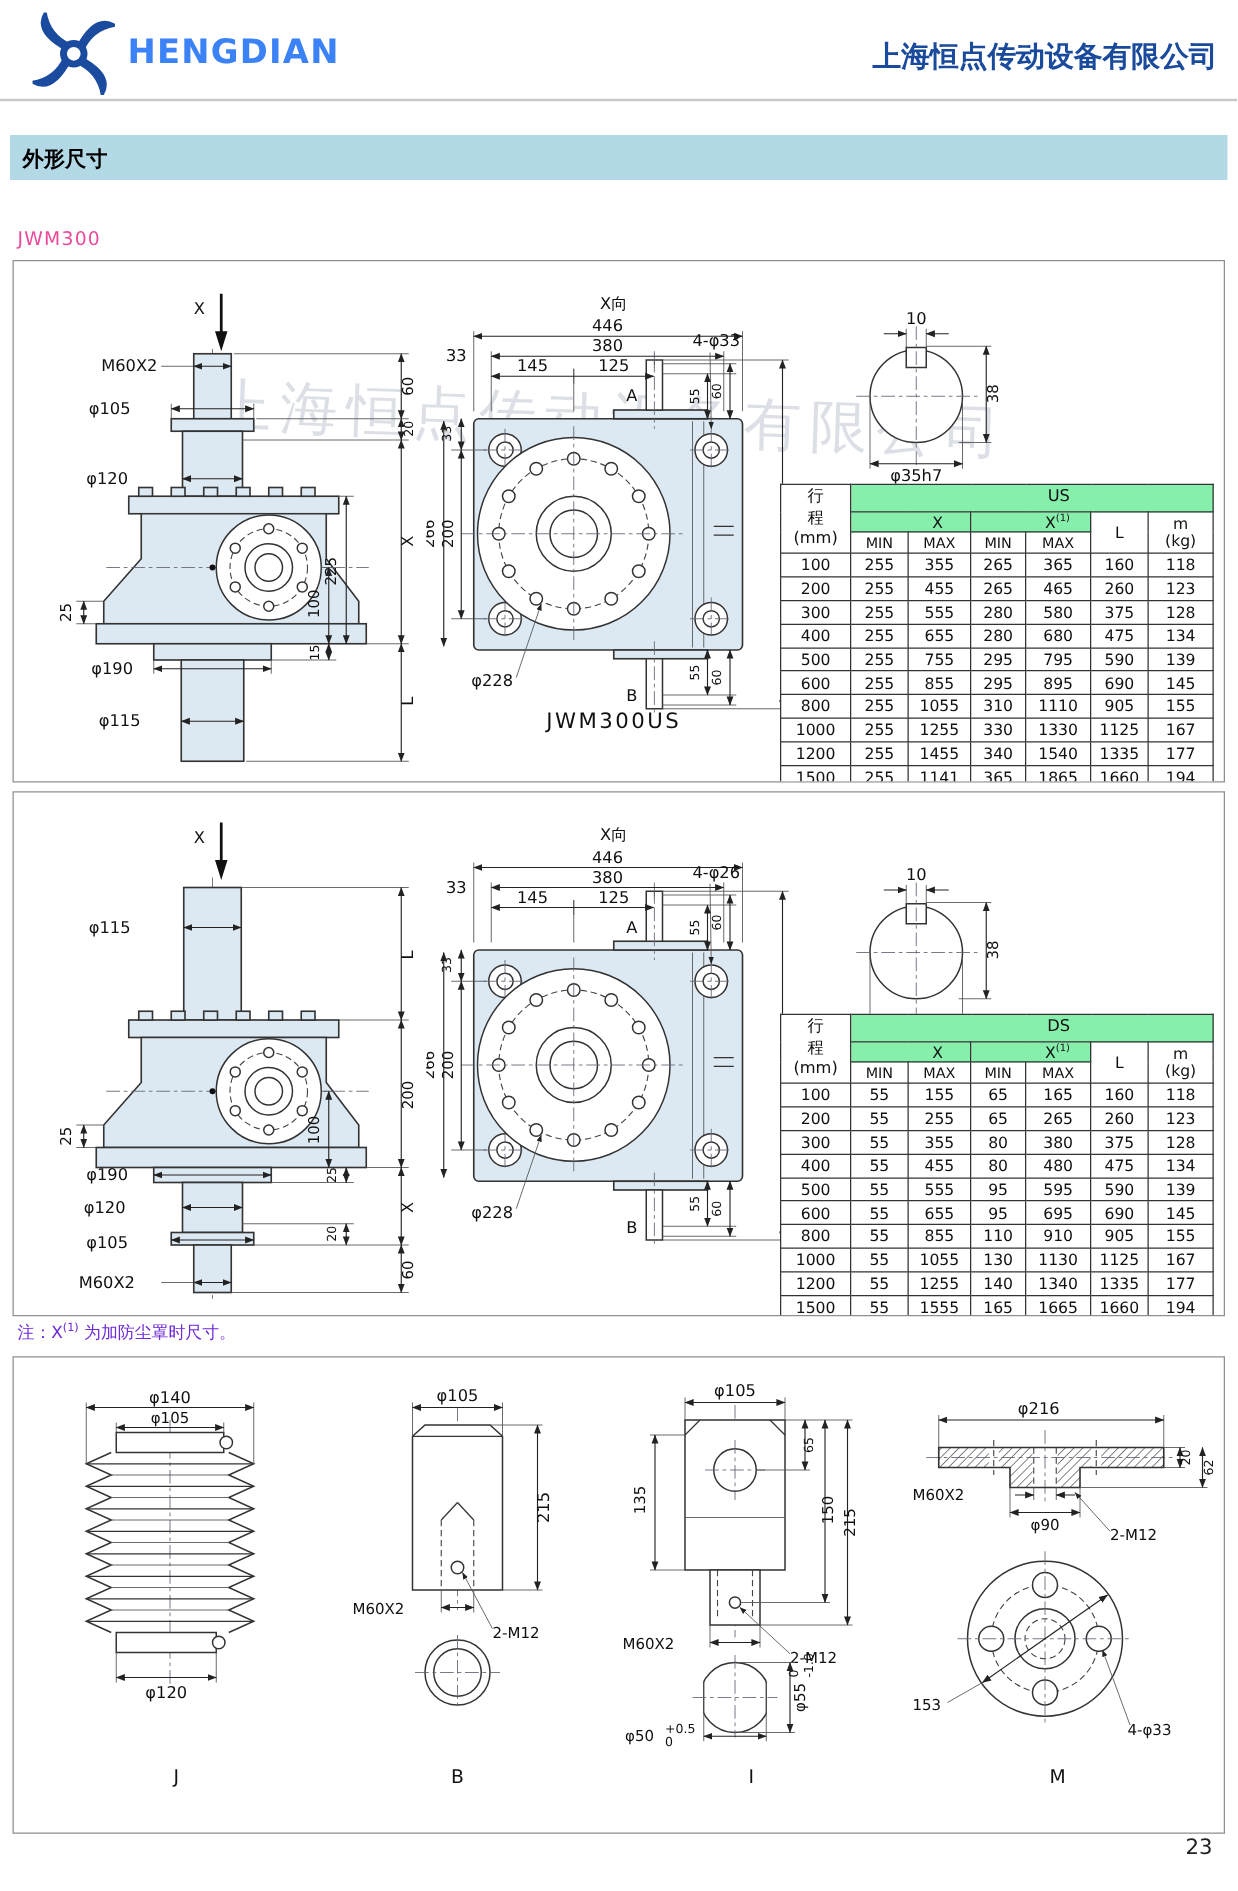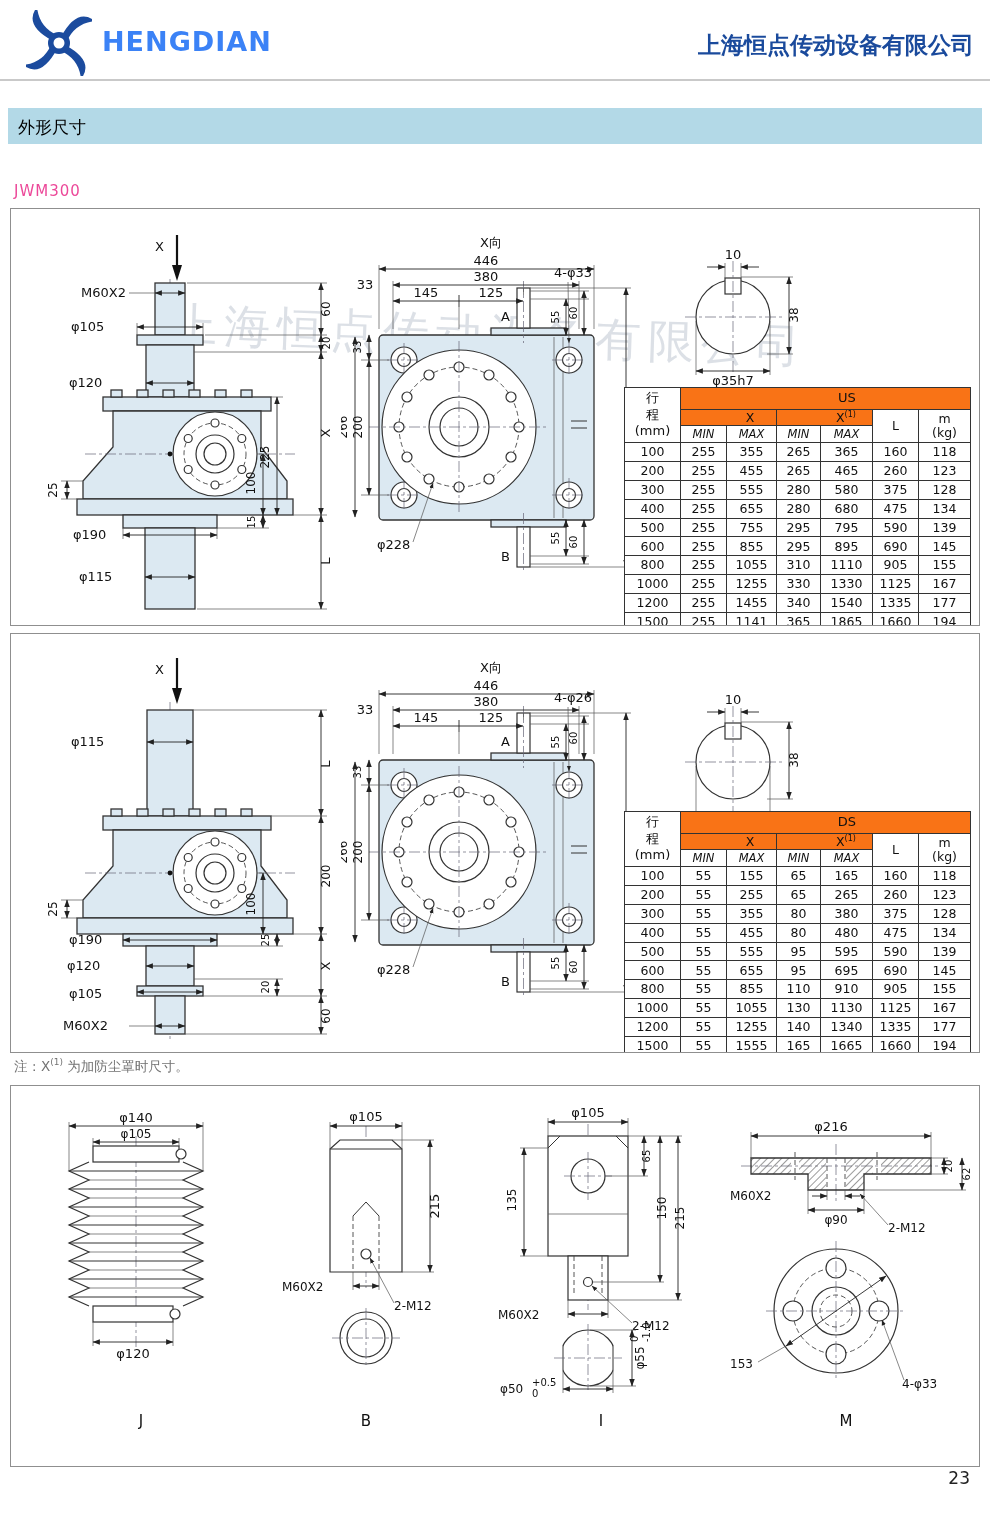--- a/index.html
+++ b/index.html
@@ -2,40 +2,40 @@
 <html><head>
 <meta charset="utf-8">
 <style>
   html,body{margin:0;padding:0;background:#fff;}
   #page{position:relative;width:990px;height:1513px;background:#fff;font-family:"DejaVu Sans",sans-serif;overflow:hidden;}
   
   .brand-text{position:absolute;left:102px;top:26px;font-size:27px;font-weight:700;letter-spacing:1px;color:#3b82f6;}
   .company{position:absolute;right:16px;top:30px;font-size:23px;font-weight:700;color:#1a4a9c;}
   .hdr-rule{position:absolute;left:0;top:79px;width:990px;height:2px;background:#c9c9c9;}
   .banner{position:absolute;left:8px;top:108px;width:974px;height:36px;background:#b3d9e7;}
-  .banner span{display:block;padding:8px 0 0 10px;font-size:17px;font-weight:400;color:#000;}
+  .banner span{display:block;padding:8px 0 0 10px;font-size:17px;font-weight:700;color:#000;}
   .model{position:absolute;left:14px;top:182px;font-size:15px;color:#ec4899;letter-spacing:1px;}
   .panel{position:absolute;left:10px;width:968px;border:1px solid #8f8f8f;background:#fff;overflow:hidden;}
   #panel-us{top:208px;height:416px;}
   #panel-ds{top:633px;height:418px;}
   #panel-acc{top:1085px;height:380px;}
   .watermark{position:absolute;left:160px;top:96px;font-size:46px;letter-spacing:7px;color:#a9b4c2;opacity:.4;white-space:nowrap;transform:rotate(2deg);}
   .caption{position:absolute;left:330px;width:300px;text-align:center;font-size:17px;letter-spacing:2px;color:#111;}
-  .note{position:absolute;left:14px;top:1057px;font-size:13.5px;color:#737373;}
+  .note{position:absolute;left:14px;top:1057px;font-size:13.5px;color:#6d28d9;}
   .note sup{font-size:9px;}
   .page-num{position:absolute;right:20px;top:1468px;font-size:17px;color:#222;}
   .acc-label{position:absolute;top:326px;text-align:center;font-size:15px;color:#111;}
   
   .dim-table{position:absolute;right:8px;border-collapse:collapse;background:#fff;}
   .dim-table th,.dim-table td{border:1px solid #333;text-align:center;font-weight:normal;padding:0 1px;color:#111;font-size:12.5px;line-height:1.1;}
   .dim-table thead tr:nth-child(1) th{height:21px;font-size:13px;}
   .dim-table thead tr:nth-child(2) th{height:15px;}
-  .dim-table thead tr:nth-child(3) th{height:16px;font-size:11.5px;font-style:italic;}
+  .dim-table thead tr:nth-child(3) th{height:16px;font-size:11.5px;}
   .dim-table td{height:17.9px;}
-  .dim-table .band{background:#f97316;padding-left:44px;}
+  .dim-table .band{background:#86efac;padding-left:44px;}
   .dim-table .c0{font-size:12px;line-height:1.3;}
   .dim-table sup{font-size:8px;vertical-align:super;}
   
   .ol{fill:#dce9f2;stroke:#333;stroke-width:1.3;}
   .wp{fill:#fff;stroke:#333;stroke-width:1.2;}
   .dim{stroke:#222;stroke-width:.9;fill:none;}
   .ext{stroke:#555;stroke-width:.7;fill:none;}
   .cl{stroke:#667;stroke-width:.7;stroke-dasharray:11 3 3 3;fill:none;}
   .dsh{stroke:#444;stroke-width:.9;stroke-dasharray:5 3;fill:none;}
   .blk{stroke:#111;stroke-width:2.2;}
@@ -252,20 +252,21 @@
         <line class="dim" x1="225" y1="295" x2="225" y2="331" marker-start="url(#arr)" marker-end="url(#arr)"></line>
         <text class="dts mid" transform="rotate(-90 218 313)" x="218" y="313">55</text>
         <line class="dim" x1="243" y1="295" x2="243" y2="339" marker-start="url(#arr)" marker-end="url(#arr)"></line>
         <text class="dts mid" transform="rotate(-90 236 317)" x="236" y="317">60</text>
         <text class="dt" x="36" y="324">φ228</text>
         <line class="ext" x1="72" y1="317" x2="92" y2="258" marker-end="url(#arr)"></line>
         <text class="dt" x="160" y="96">A</text>
         <text class="dt" x="160" y="336">B</text>
       </g>
     </svg>
+    <div class="caption" style="top:358px">JWM300US</div>
 
     <svg style="position:absolute;left:650px;top:28px" width="210" height="150" viewBox="0 0 210 150">
       <g>
         <circle class="wp" cx="72" cy="80" r="37"></circle>
         <rect class="wp" x="64" y="41" width="16" height="16"></rect>
         <line class="cl" x1="24" y1="80" x2="122" y2="80"></line>
           <line class="cl" x1="72" y1="24" x2="72" y2="138"></line>
       </g>
       <g>
         <line class="ext" x1="64" y1="41" x2="64" y2="26"></line>

